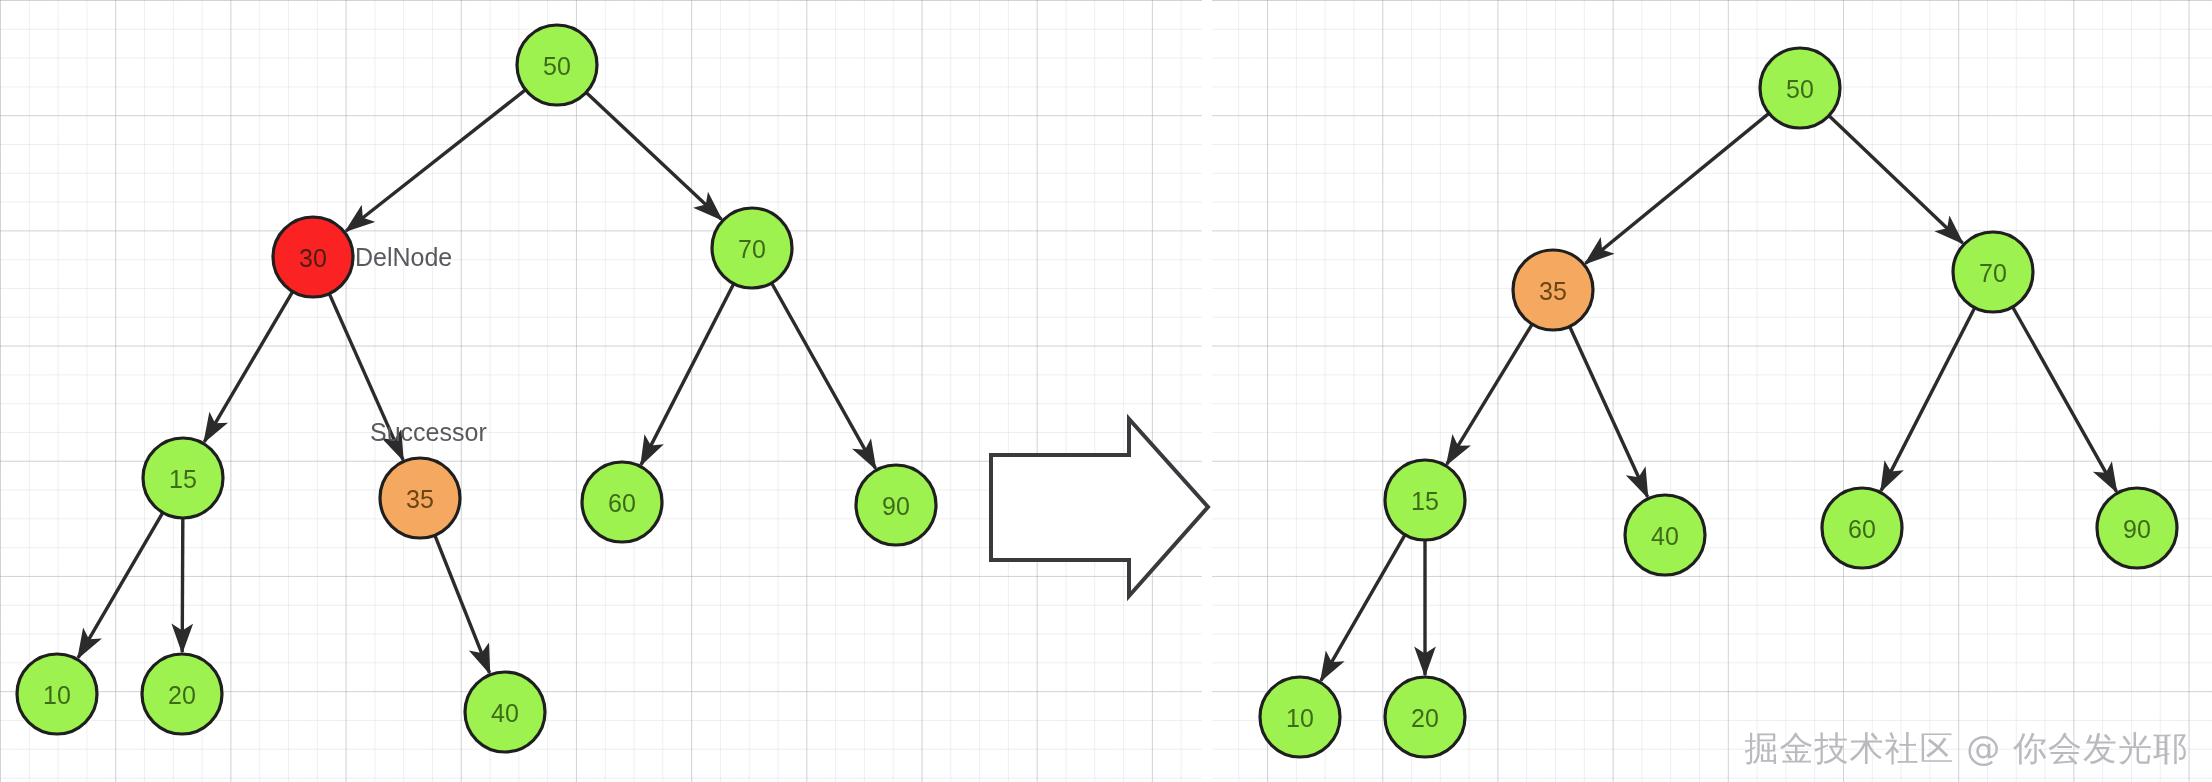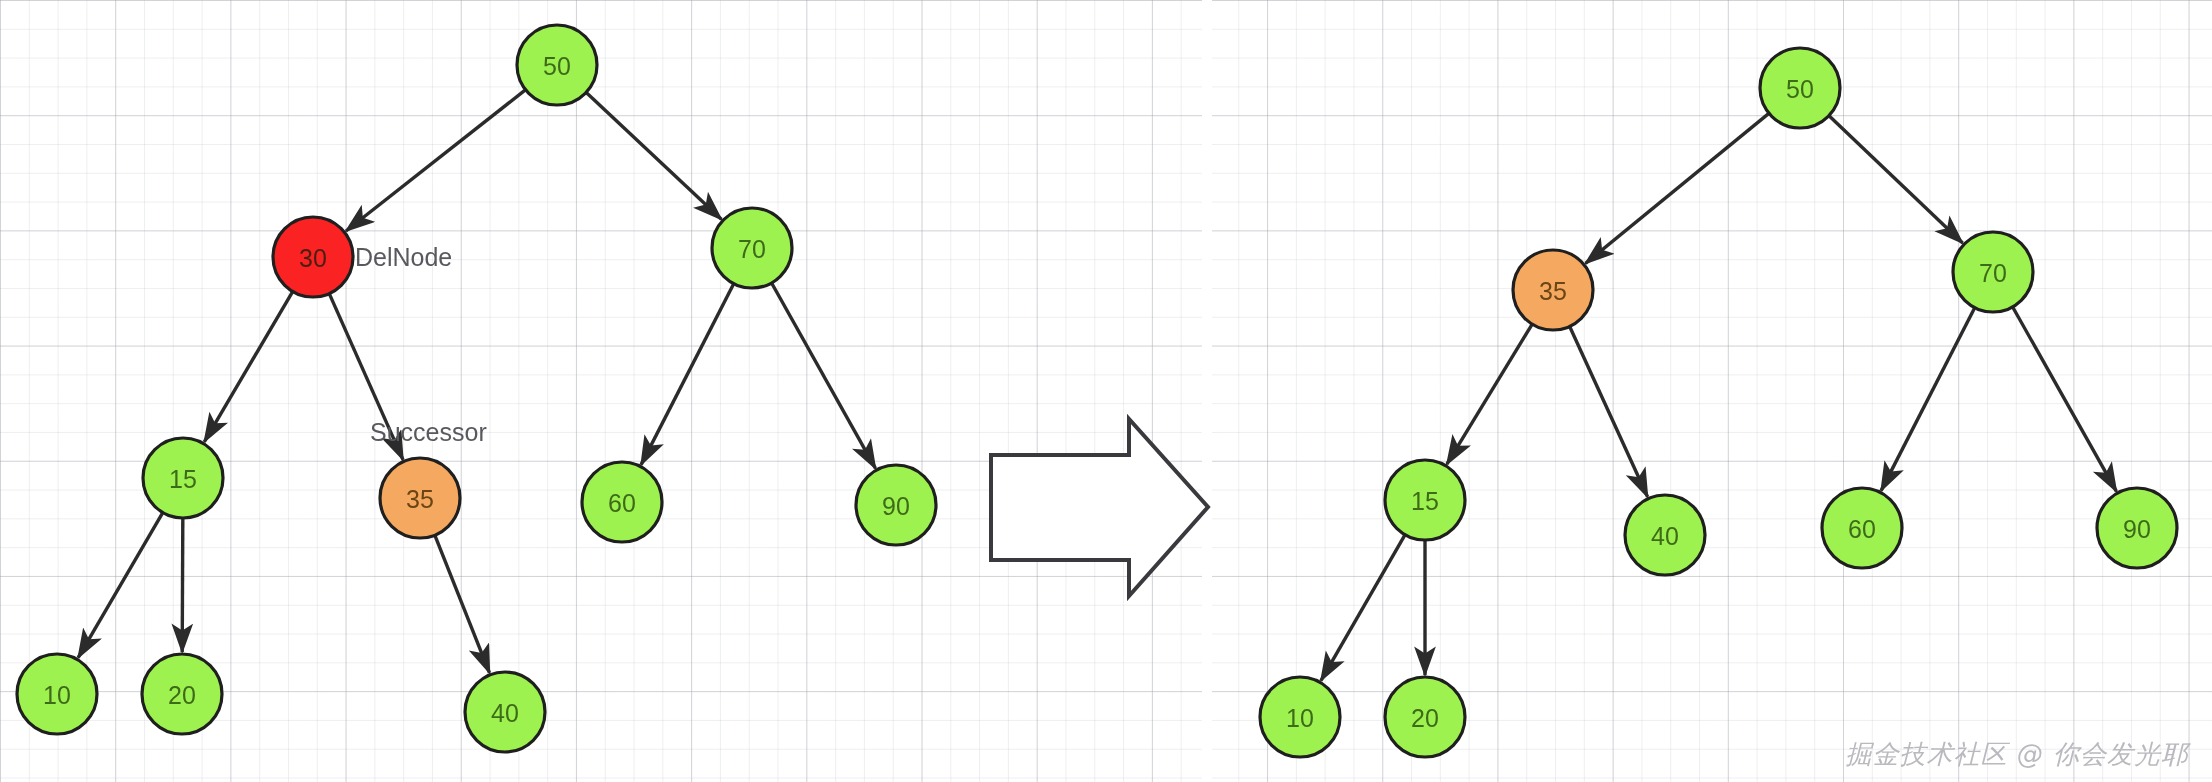--- a/index.html
+++ b/index.html
@@ -83,26 +83,25 @@
     fill: #ffffff;
     stroke: #3a3a3e;
     stroke-width: 4;
     stroke-linejoin: miter;
   }
   .watermark {
     position: absolute;
     right: 24px;
     bottom: 10px;
     font-family: "DejaVu Sans", sans-serif;
-    font-size: 26px;
+    font-size: 34px;
     color: #b9b9bf;
     letter-spacing: 1px;
     white-space: nowrap;
     user-select: none;
-    font-style: italic;
   }
 </style>
 </head>
 <body>
 
 <div id="stage">
 
   <div class="grid-bg"></div>
   <div class="panel-seam" style="left:1202px"></div>
 

